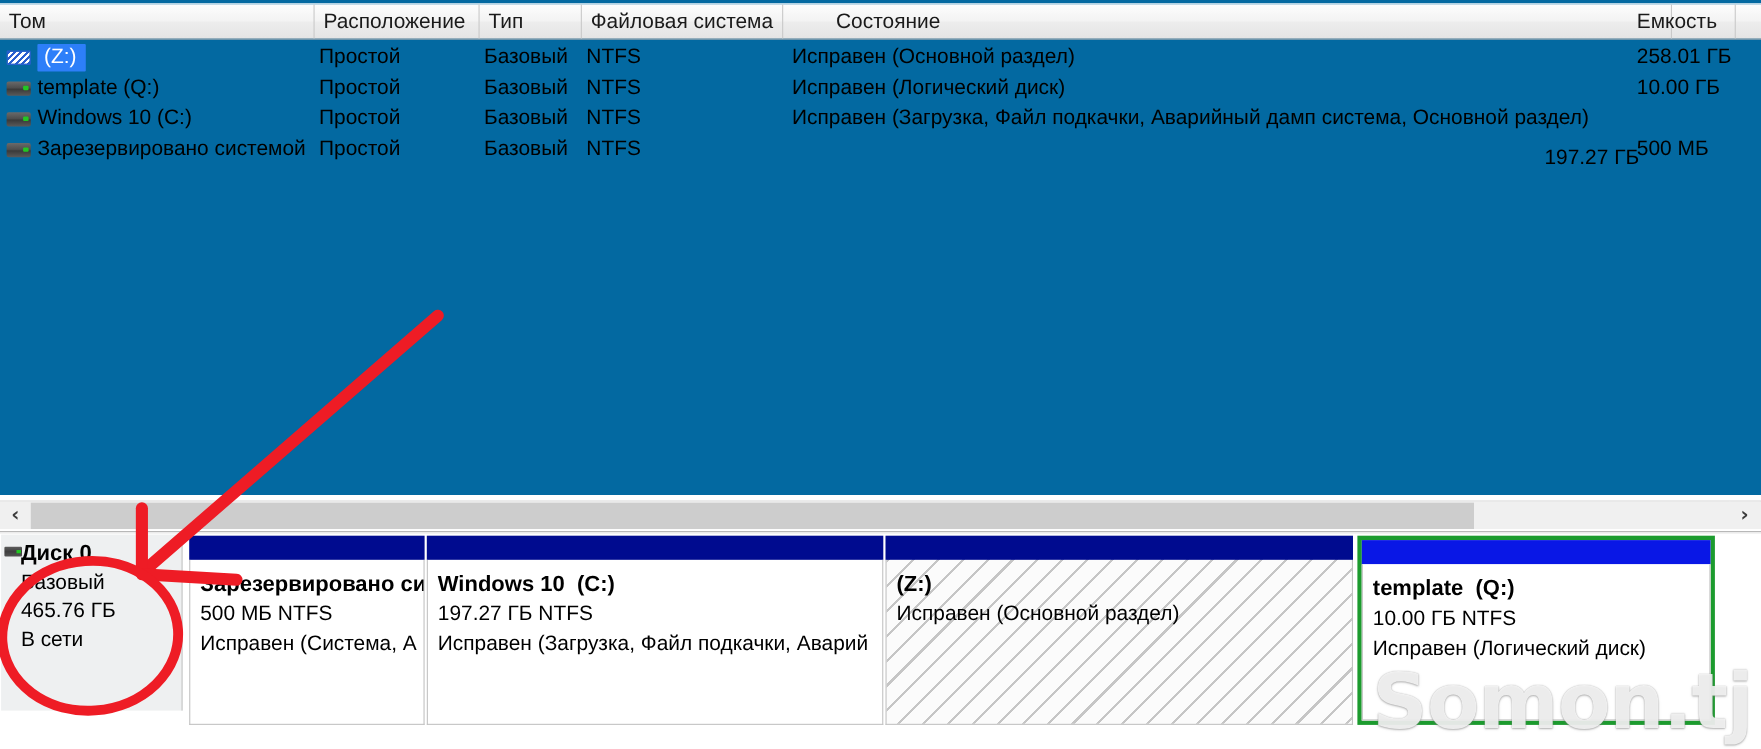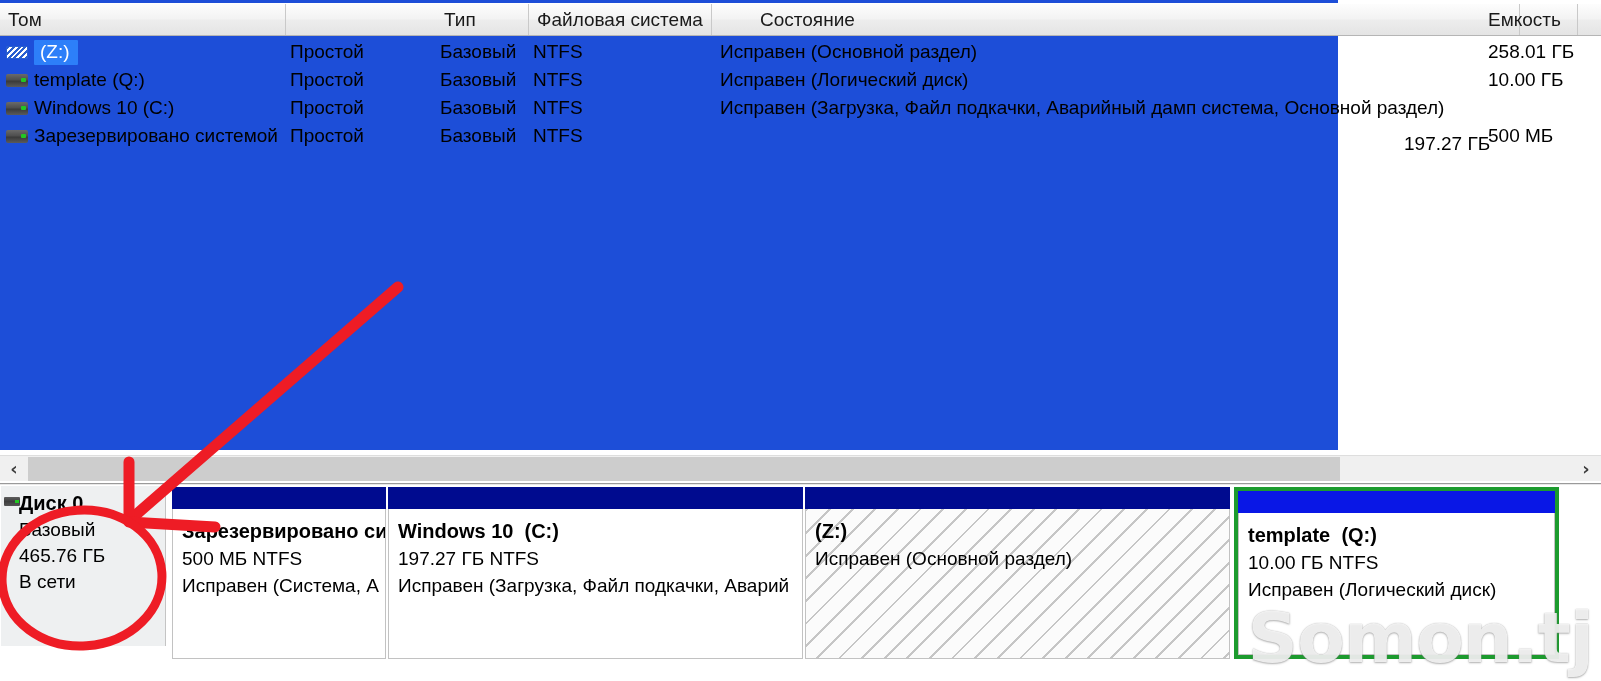--- a/index.html
+++ b/index.html
@@ -14,23 +14,23 @@
     overflow: hidden;
     font-family: "Liberation Sans", sans-serif;
     color: #000000;
     -webkit-font-smoothing: antialiased;
   }
 
   
   #volume-list {
     position: absolute;
     left: 0; top: 0;
-    width: 1338px;
+    width: 1601px;
     height: 450px;
-    background: #1d4ed8;
+    background: #0369a1;
   }
 
   #list-header {
     position: absolute;
     left: 0; top: 3px;
     width: 1601px;
     height: 33px;
     background: linear-gradient(to bottom, #fdfdfd 0%, #f3f3f3 48%, #ededed 52%, #e4e4e4 100%);
     border-top: 1px solid #ffffff;
     border-bottom: 1px solid #b5b5b5;
@@ -302,20 +302,21 @@
     line-height: 1;
   }
 </style>
 </head>
 <body>
 
 <div id="volume-list">
 
   <div id="list-header">
     <div class="hdr-cell" style="left:0px;width:286px;">Том</div>
+    <div class="hdr-cell" style="left:286px;width:150px;">Расположение</div>
     <div class="hdr-cell" style="left:436px;width:93px;">Тип</div>
     <div class="hdr-cell" style="left:529px;width:183px;">Файловая система</div>
     <div class="hdr-cell" style="left:752px;width:768px;">Состояние</div>
     <div class="hdr-cell" style="left:1480px;width:98px;">Емкость</div>
   </div>
 
   <div class="row" style="top:38px;">
     <span class="vol-icon hatched"></span>
     <div class="cell vol" style="left:0px;width:286px;">
       <span class="sel-label">(Z:)</span>

